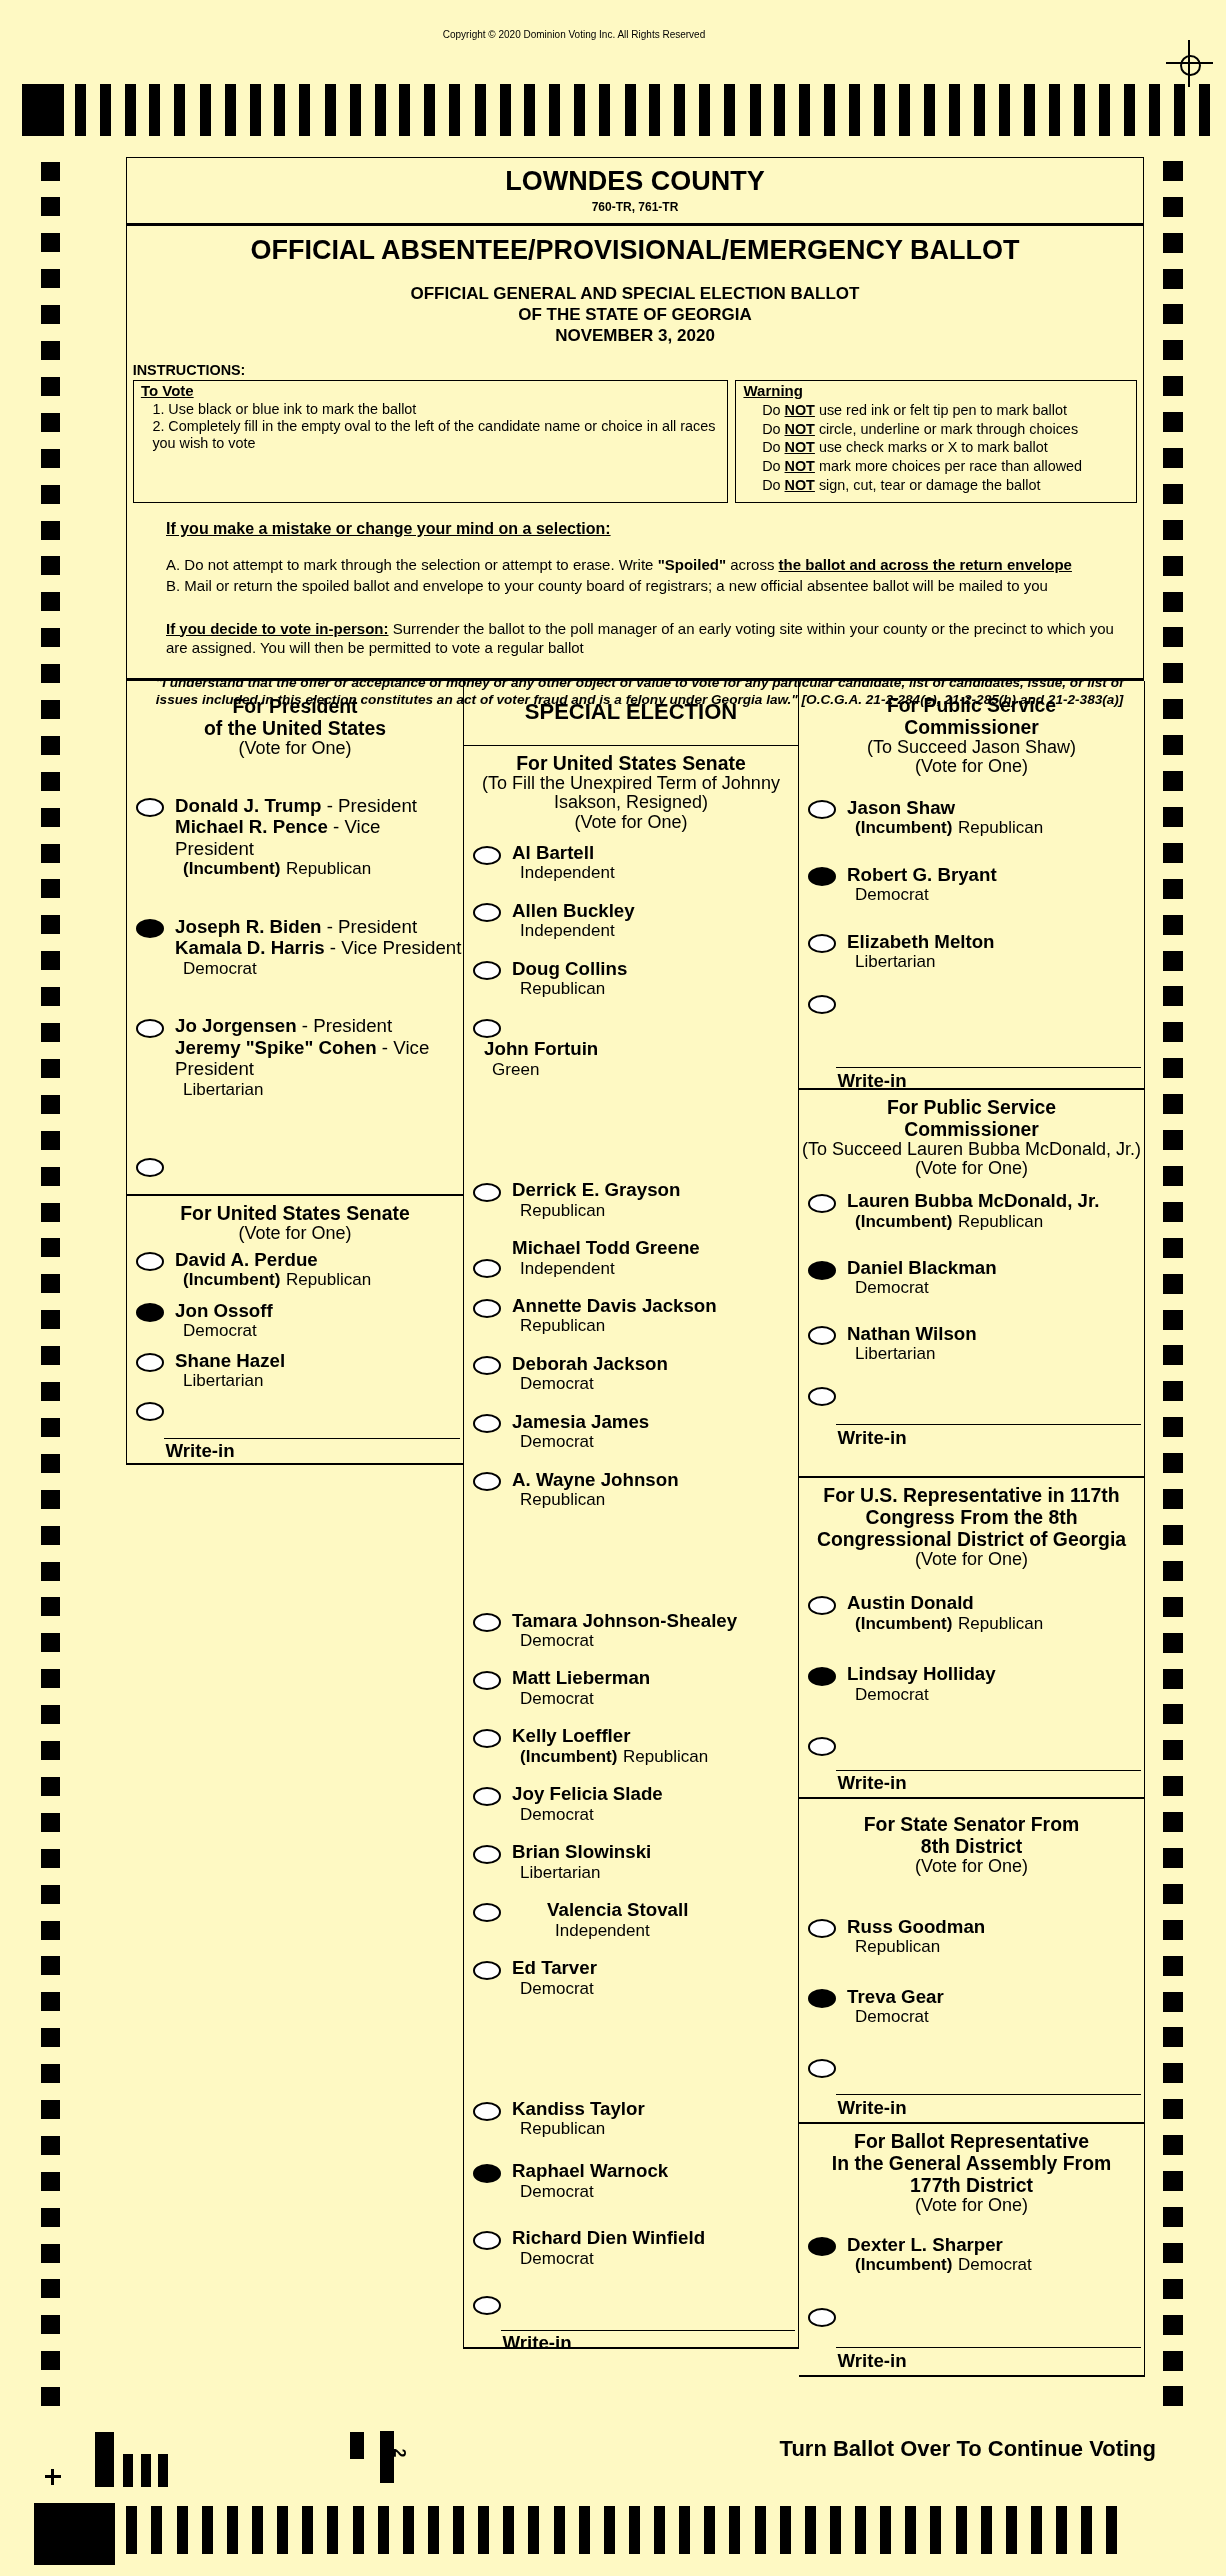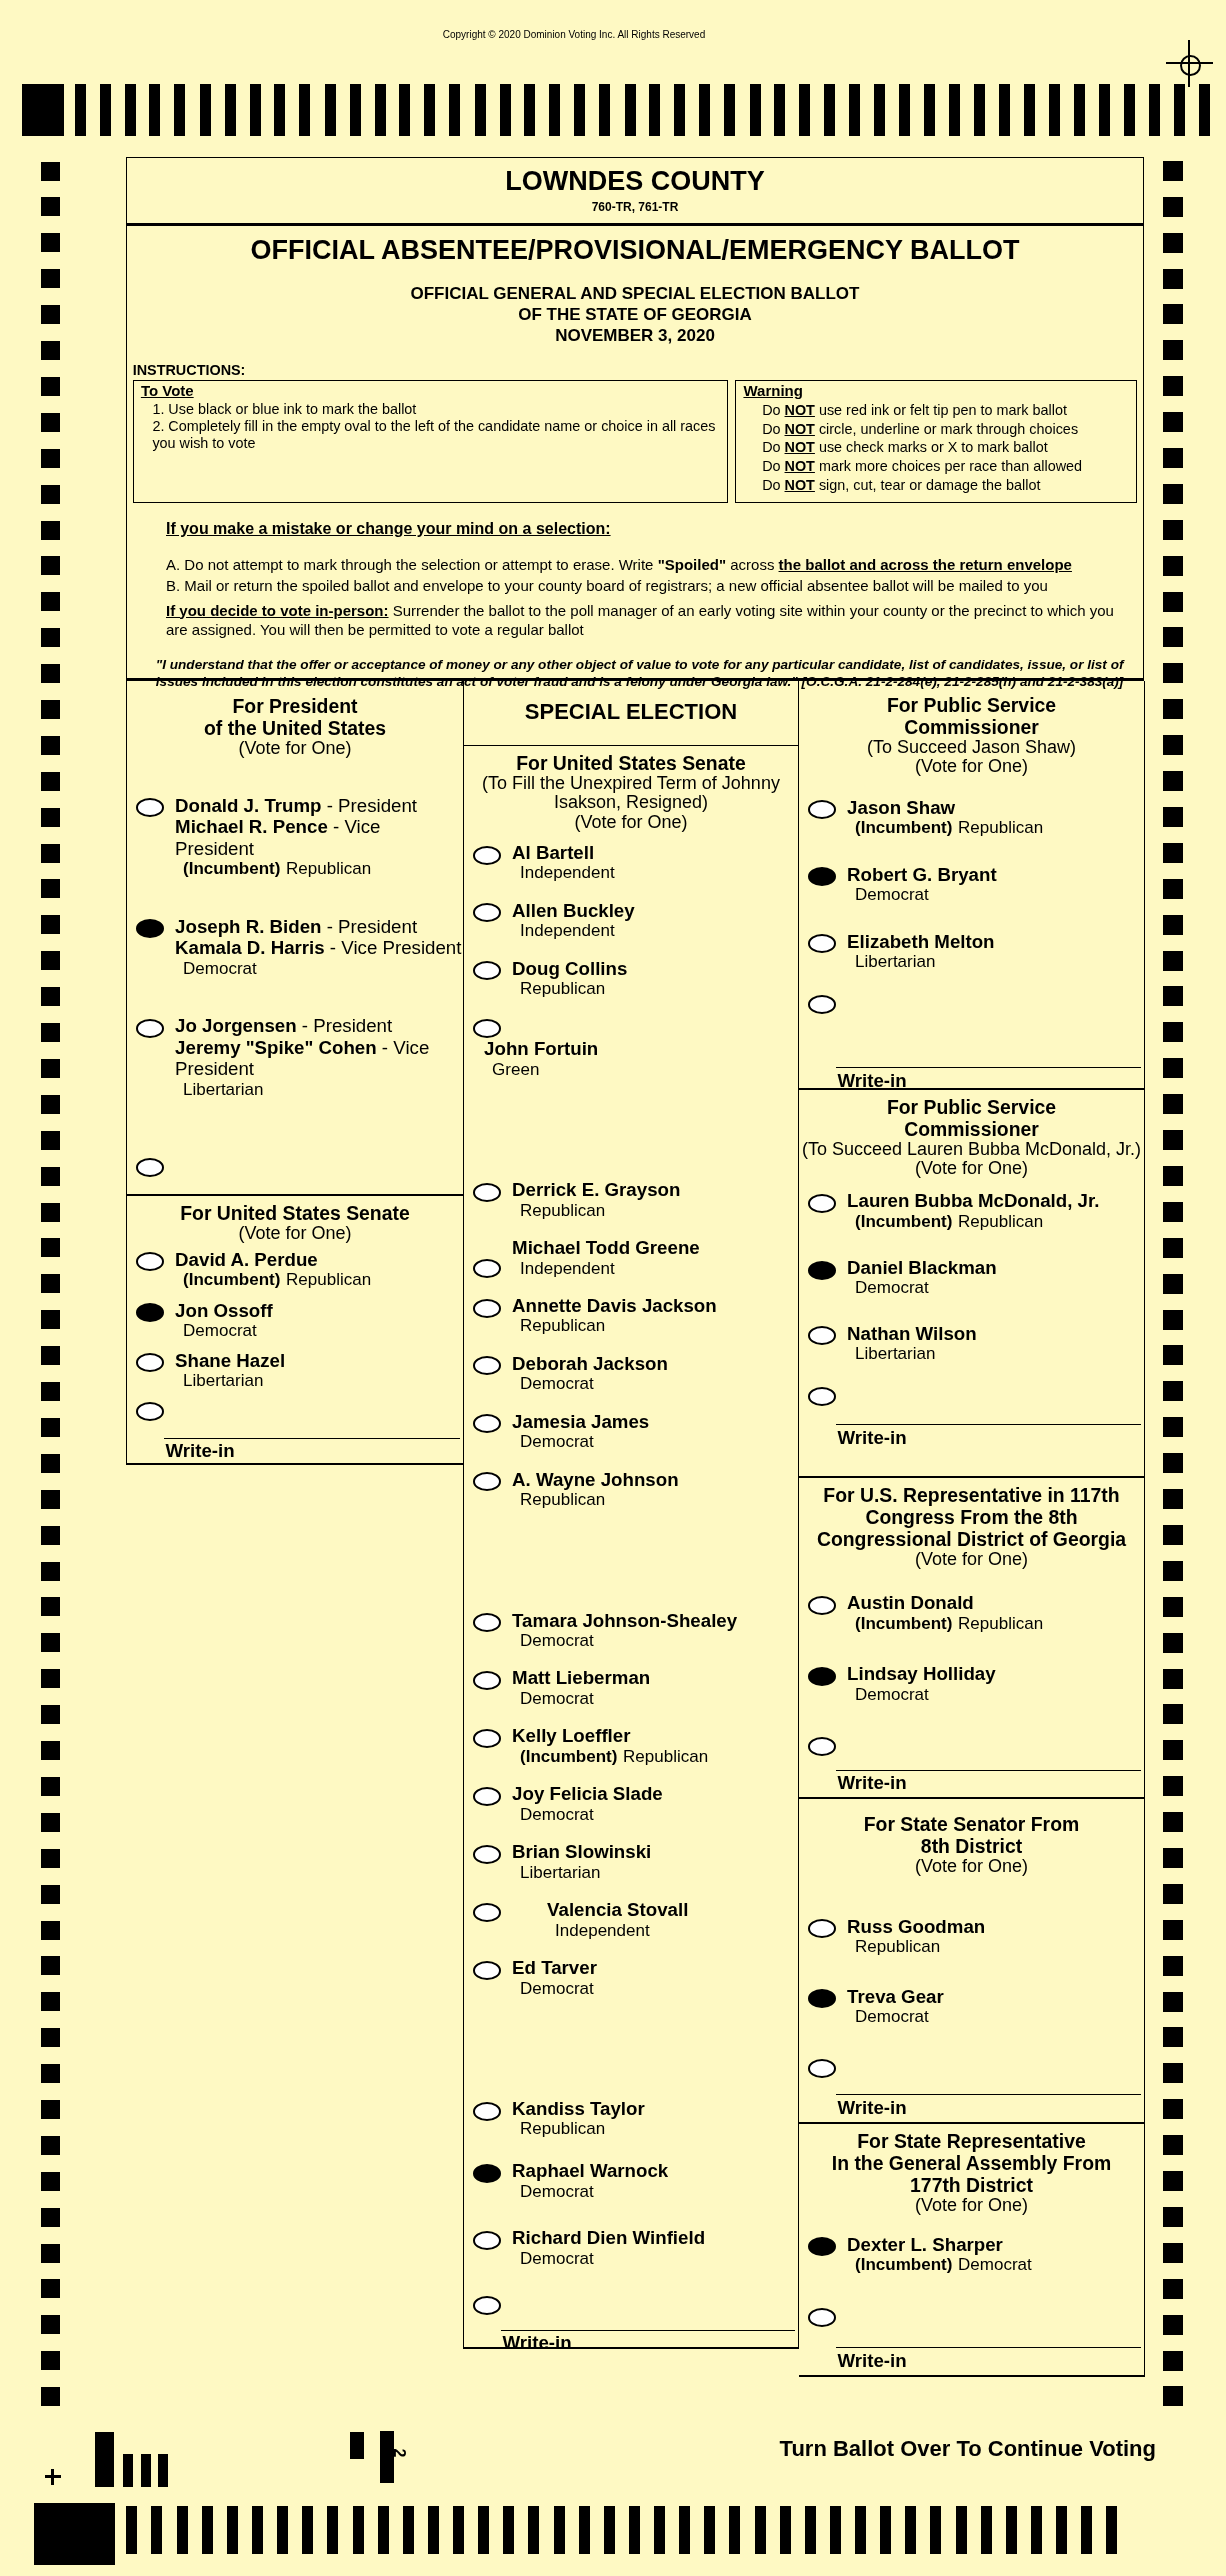--- a/index.html
+++ b/index.html
@@ -23,21 +23,21 @@
   .tv-box{flex:0 0 579px;border:1.4px solid #000;padding:1.4px 7.2px 7.2px 7.2px;}
   .warn-box{flex:1;border:1.4px solid #000;padding:1.4px 7.2px 7.2px 7.2px;}
   .box-title{font-size:15px;font-weight:bold;text-decoration:underline;line-height:18.7px;}
   .tv-item{font-size:14.4px;line-height:17px;margin-left:11.5px;}
   .warn-item{font-size:14.4px;line-height:18.7px;margin-left:18.7px;}
   .mistake{margin:17px 14.4px 0 39px;}
   .m-title{font-size:16px;font-weight:bold;text-decoration:underline;line-height:18.7px;}
   .m-line{font-size:15px;line-height:19.4px;}
   .m-a{margin-top:17px;}
   .m-b{margin-top:1.4px;}
-  .m-person{margin-top:5px;}
+  .m-person{margin-top:23px;}
   .fraud{margin:17px 7.2px 0 -14.4px;text-align:center;font-style:italic;font-size:13.6px;line-height:17px;font-weight:bold;width:976px;}
 
   
   .col{position:absolute;top:681px;box-sizing:border-box;}
   .section{box-sizing:border-box;border-bottom:2.2px solid #000;overflow:hidden;}
   .banner{font-size:22px;font-weight:bold;text-align:center;line-height:62px;}
   .c-title{font-size:19.4px;font-weight:bold;line-height:22px;text-align:center;}
   .c-sub{font-size:18px;line-height:19.4px;text-align:center;font-weight:normal;}
   .cand{display:flex;align-items:flex-start;padding-left:9.3px;}
   .oval{width:24px;height:15px;border:2.2px solid #000;border-radius:50%;margin-top:3.6px;flex:none;background:#fff;box-sizing:content-box;}
@@ -654,21 +654,21 @@
             <div class="cname"><span>Treva Gear</span></div>
             <div class="cparty"><span>Democrat</span></div>
           </div>
         </div>
         <div class="cand" style="margin-top: 29px;">
           <span class="oval"></span>
         </div>
         <div class="writein" style="margin-top: 16px;"><span>Write-in</span></div>
       </div>
       <div class="section" style="height: 253px; padding-top: 5.7px;">
-        <div class="c-title">For State Representative</div>
+        <div class="c-title">For Ballot Representative</div>
         <div class="c-title">In the General Assembly From</div>
         <div class="c-title">177th District</div>
         <div class="c-sub">(Vote for One)</div>
         <div class="cand" style="margin-top: 18.7px;">
           <span class="oval filled"></span>
           <div class="ctext">
             <div class="cname"><span>Dexter L. Sharper</span></div>
             <div class="cparty"><span class="inc">(Incumbent)</span><span>Democrat</span></div>
           </div>
         </div>

